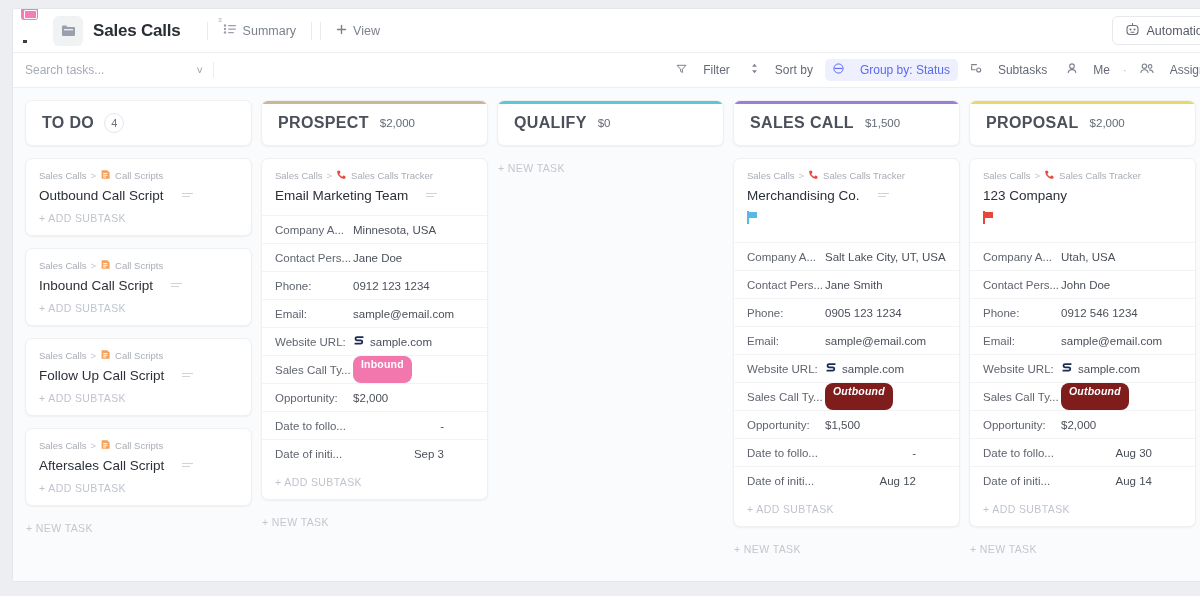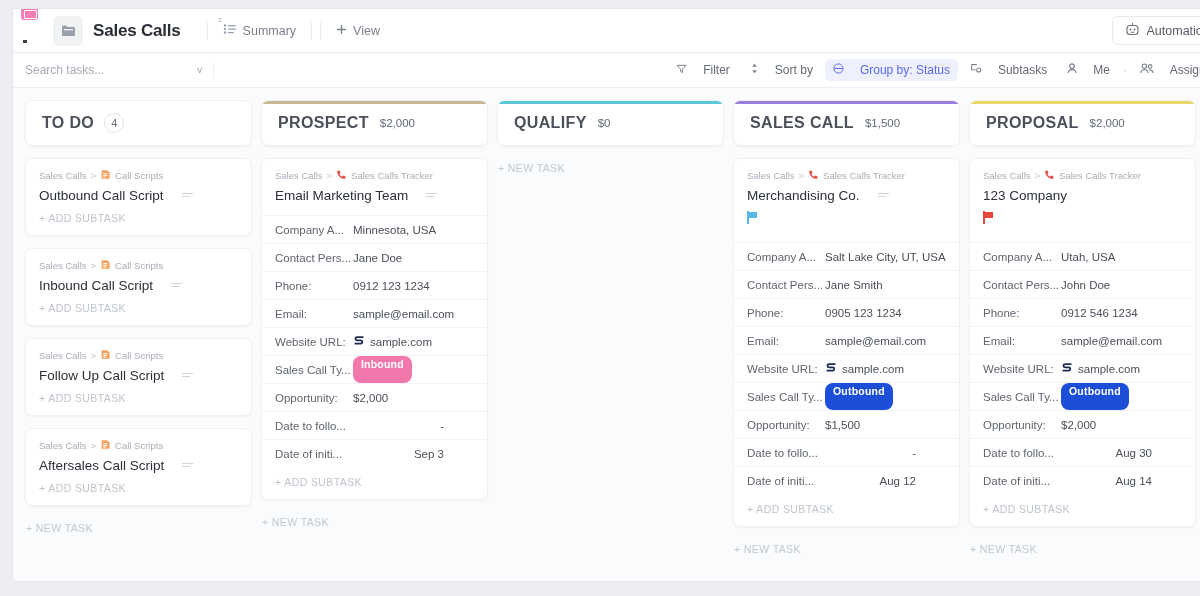--- a/index.html
+++ b/index.html
@@ -217,21 +217,21 @@
   .field-value { color: #4a4f59; display: flex; align-items: center; gap: 5px; }
   .field.center .field-value { margin-left: auto; margin-right: 30px; }
   .badge {
     display: inline-block;
     padding: 2px 8px 13px 8px;
     border-radius: 8px;
     color: #fff; font-size: 10.5px; font-weight: bold;
     letter-spacing: .2px;
   }
   .badge.inbound { background: #f177ac; }
-  .badge.outbound { background: #1d4ed8; }
+  .badge.outbound { background: #7f1d1d; font-style: italic; }
 
   .add-subtask {
     padding: 9px 13px 11px 13px;
     font-size: 10.5px; color: #bfc4cc;
     letter-spacing: .4px;
     cursor: pointer;
   }
   .new-task {
     padding: 4px 13px 10px 13px;
     font-size: 10.5px; color: #c3c7ce;

